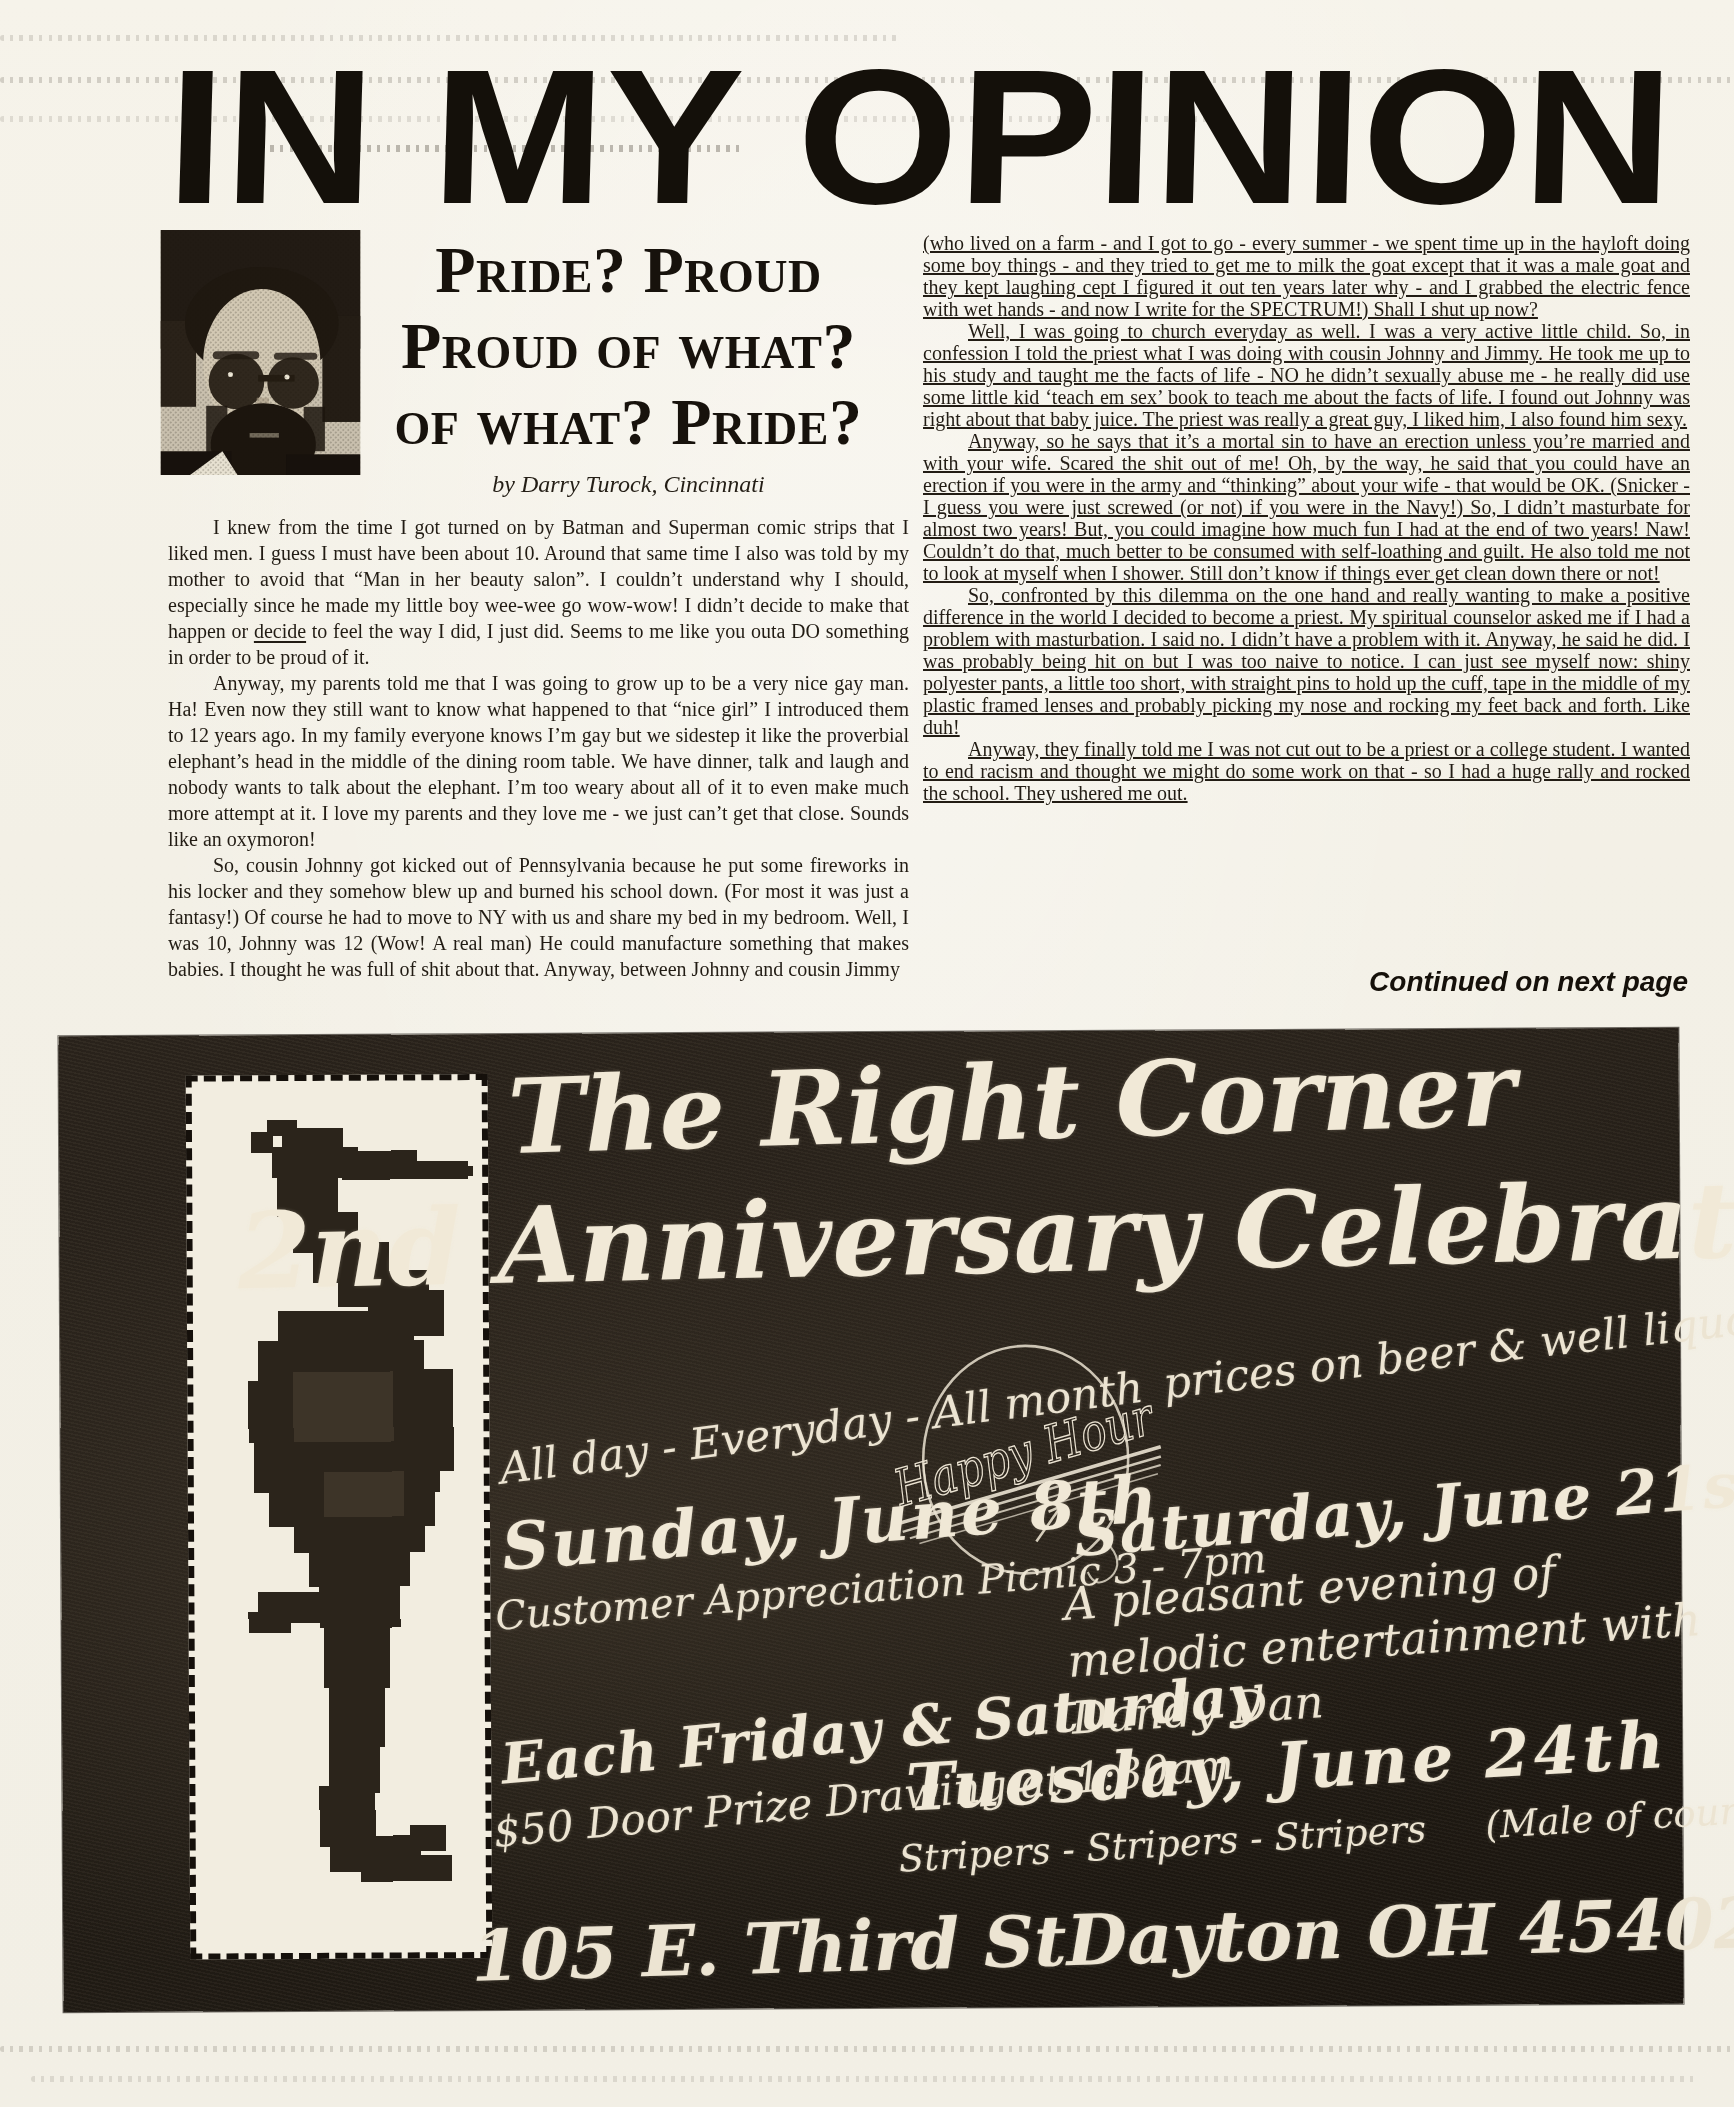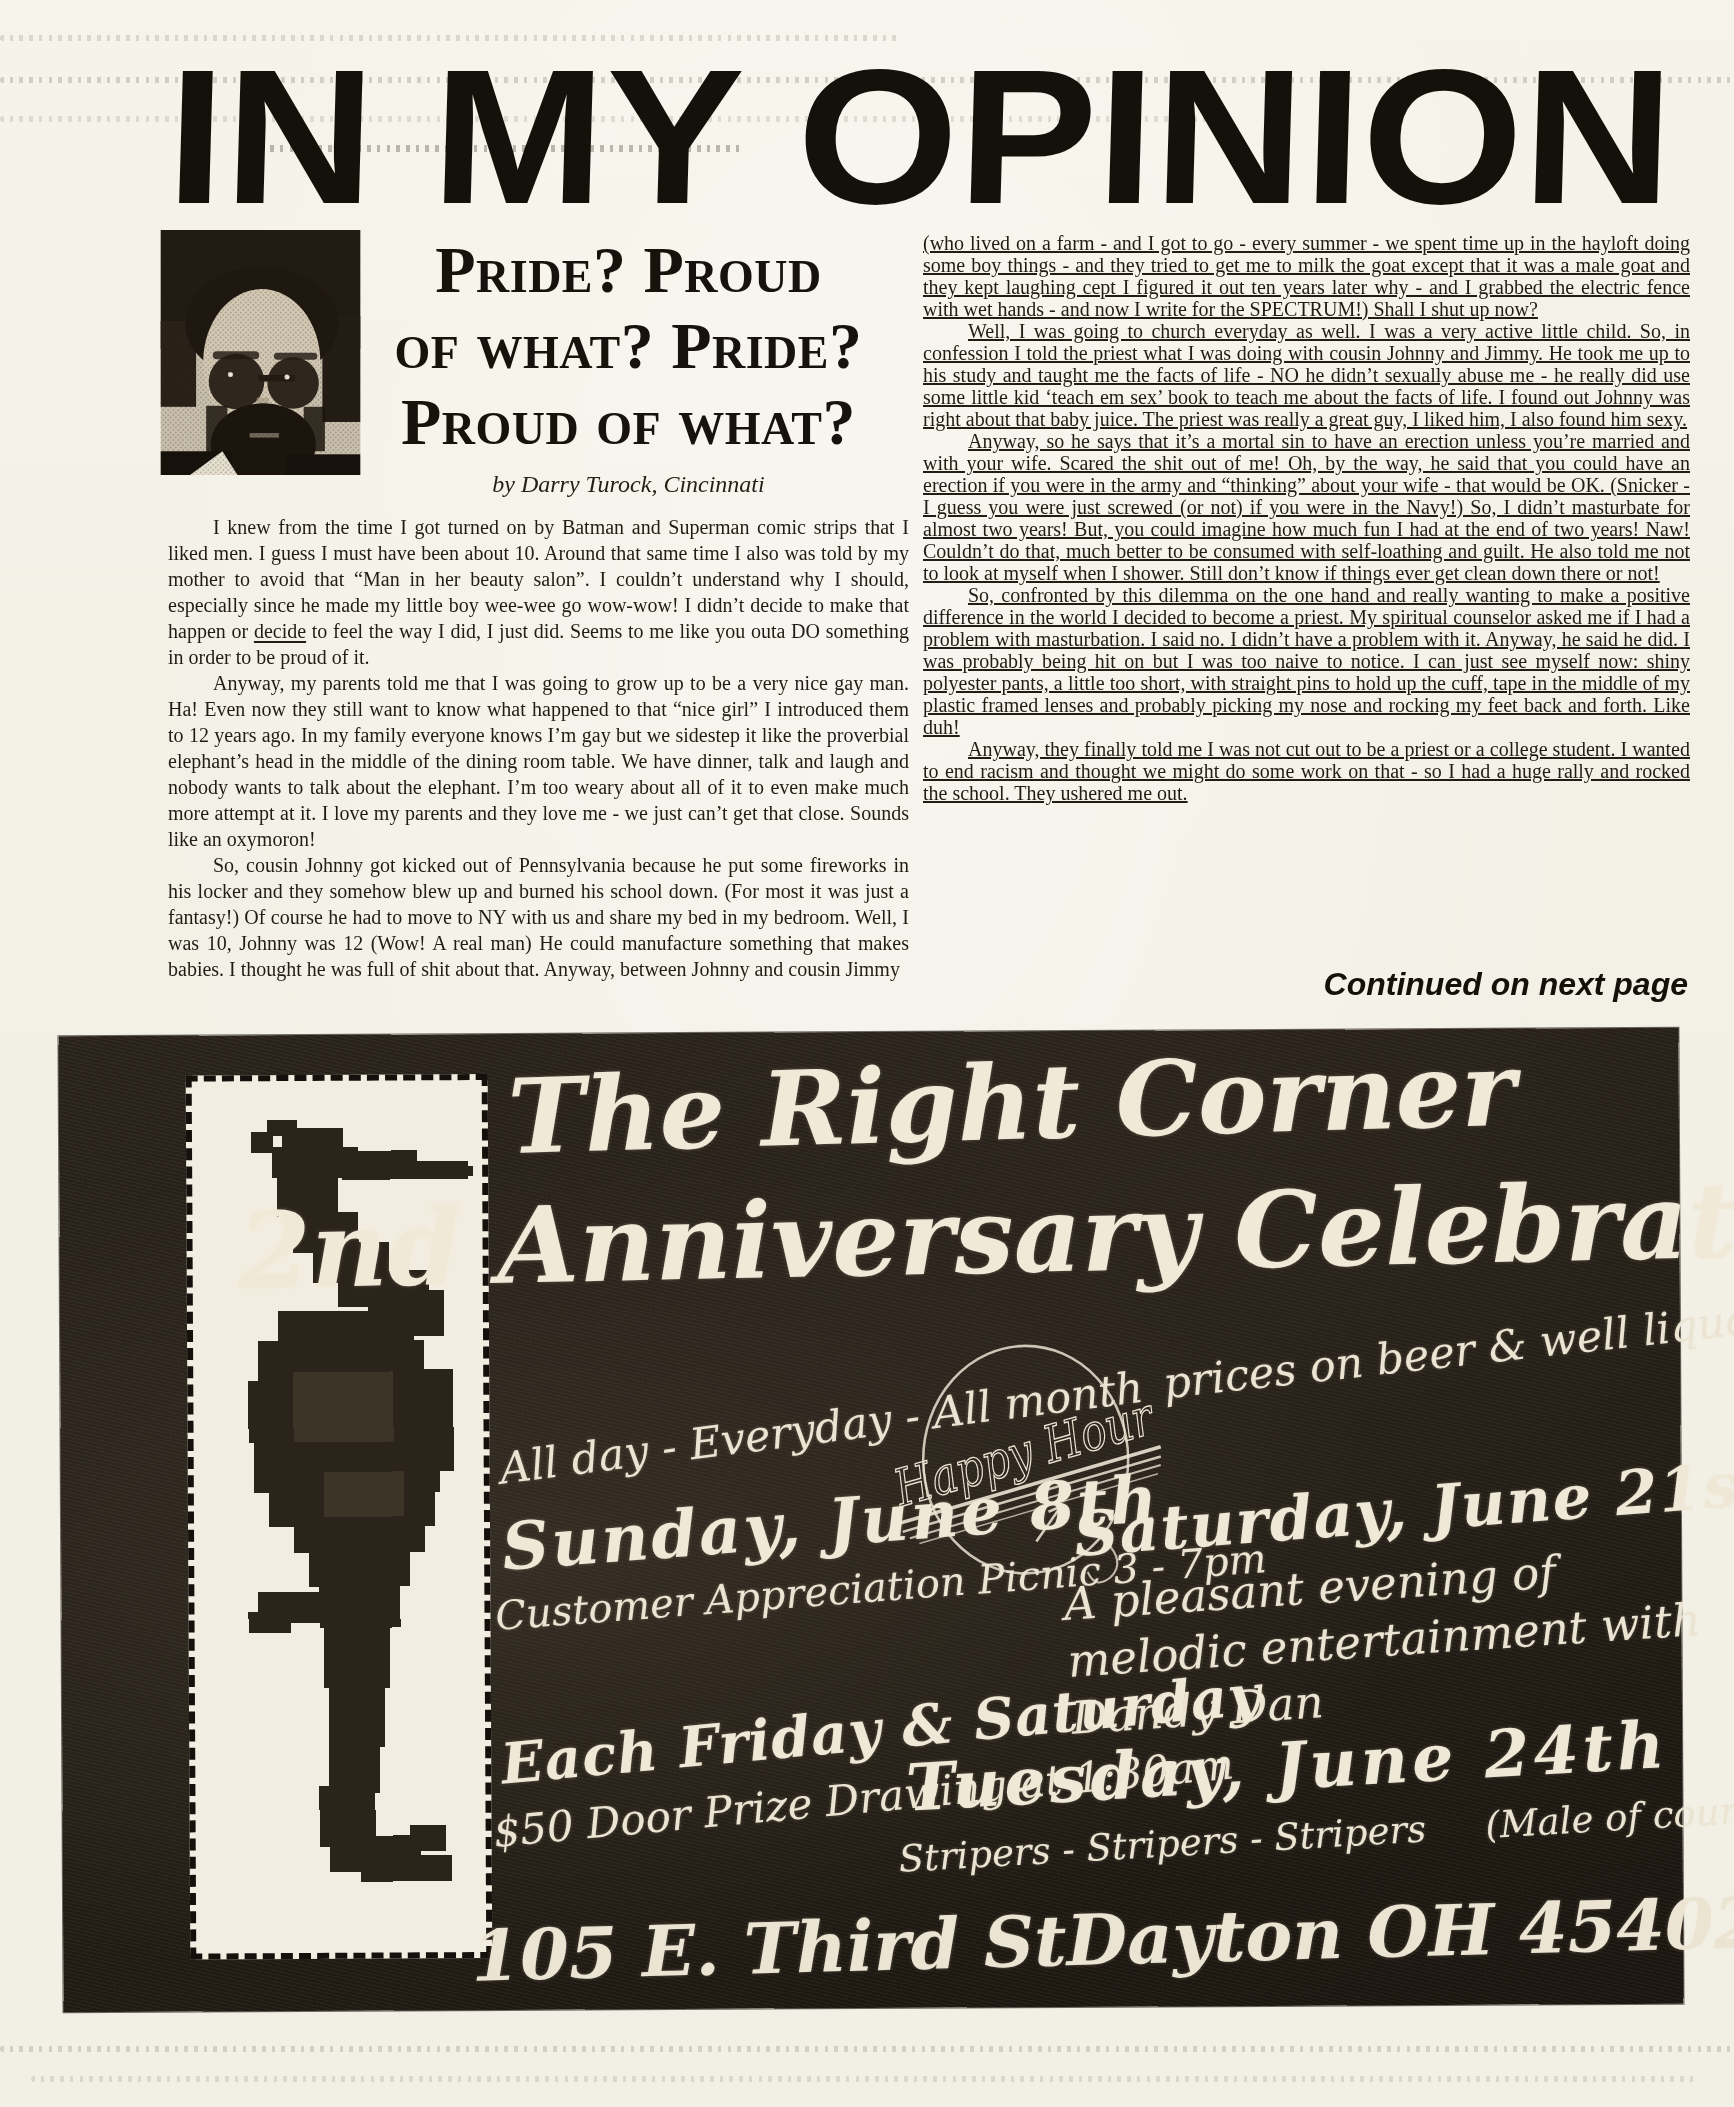--- a/index.html
+++ b/index.html
@@ -32,21 +32,21 @@
   .photo{position:absolute;left:160px;top:230px;width:201px;height:245px;}
   .col{position:absolute;text-align:justify;font-size:20px;color:#221c14;}
   .col p{margin:0;text-indent:45px;}
   .col p.no-indent{text-indent:0;}
   .col-left{left:146px;top:514px;width:741px;line-height:26px;margin-left:22px;}
   .col-right{left:923px;top:232px;width:767px;line-height:22px;text-decoration:underline;}
   .col u{text-underline-offset:3.1px;text-decoration-thickness:1.5px;}
   .continued{
     position:absolute;left:1231px;top:966px;width:457px;text-align:right;
     font-family:"Liberation Sans", sans-serif;font-weight:bold;font-style:italic;
-    font-size:32px;color:#15100a;
+    font-size:28px;color:#15100a;
   }
   
   .ad{
     position:absolute;left:61px;top:1032px;width:1620px;height:976px;
     transform:rotate(-0.3deg);
     background:
       radial-gradient(ellipse at 28% 55%, rgba(96,84,66,.28), rgba(0,0,0,0) 55%),
       radial-gradient(ellipse at 70% 20%, rgba(70,60,48,.20), rgba(0,0,0,0) 60%),
       repeating-linear-gradient(13deg, rgba(255,245,220,.03) 0 1.5px, rgba(0,0,0,.05) 1.5px 3.6px),
       linear-gradient(160deg,#2b241c 0%,#241e17 45%,#1b1610 100%);
@@ -110,22 +110,22 @@
     <ellipse cx="203" cy="425" rx="104" ry="82" fill="#1c150e"></ellipse>
     <rect x="176" y="402" width="58" height="9" fill="#c9bfa8" opacity=".5"></rect>
     <rect x="0" y="438" width="140" height="47" fill="#17110c"></rect>
     <rect x="248" y="444" width="147" height="41" fill="#17110c"></rect>
     <polygon points="58,485 122,438 152,485" fill="#e8e2d2"></polygon>
     <rect x="0" y="0" width="395" height="485" fill="url(#dots)" opacity=".22"></rect>
   </svg>
 
   <div class="headline">
     <div>Pride?  Proud</div>
+    <div>Proud of what?</div>
     <div>of what? Pride?</div>
-    <div>Proud of what?</div>
   </div>
   <div class="byline">by Darry Turock, Cincinnati</div>
 
   <div class="col col-left">
     <p>I knew from the time I got turned on by Batman and Superman comic strips that I liked men.  I guess I must have been about 10.  Around that same time I also was told by my mother to avoid that “Man in her beauty salon”.  I couldn’t understand why I should, especially since he made my little boy wee-wee go wow-wow!  I didn’t decide to make that happen or <u>decide</u> to feel the way I did, I just did.  Seems to me like you outa DO something in order to be proud of it.</p>
     <p>Anyway, my parents told me that I was going to grow up to be a very nice gay man.  Ha! Even now they still want to know what happened to that “nice girl” I introduced them to 12 years ago.  In my family everyone knows I’m gay but we sidestep it like the proverbial elephant’s head in the middle of the dining room table.  We have dinner, talk and laugh and nobody wants to talk about the elephant.  I’m too weary about all of it to even make much more attempt at it.  I love my parents and they love me - we just can’t get that close.  Sounds like an oxymoron!</p>
     <p>So, cousin Johnny got kicked out of Pennsylvania because he put some fireworks in his locker and they somehow blew up and burned his school down.  (For most it was just a fantasy!)    Of course he had to move to NY with us and share my bed in my bedroom.  Well, I was 10, Johnny was 12 (Wow! A real man)  He could manufacture something that makes babies.  I thought he was full of shit about that.  Anyway, between Johnny and cousin Jimmy</p>
   </div>
   <div class="col col-right">
     <p class="no-indent">(who lived on a farm - and I got to go - every summer - we spent time up in the hayloft doing some boy things - and they tried to get me to milk the goat except that it was a male goat and they kept laughing cept I figured it out ten years later why - and I grabbed the electric fence with wet hands - and now I write for the SPECTRUM!)  Shall I shut up now?</p>

